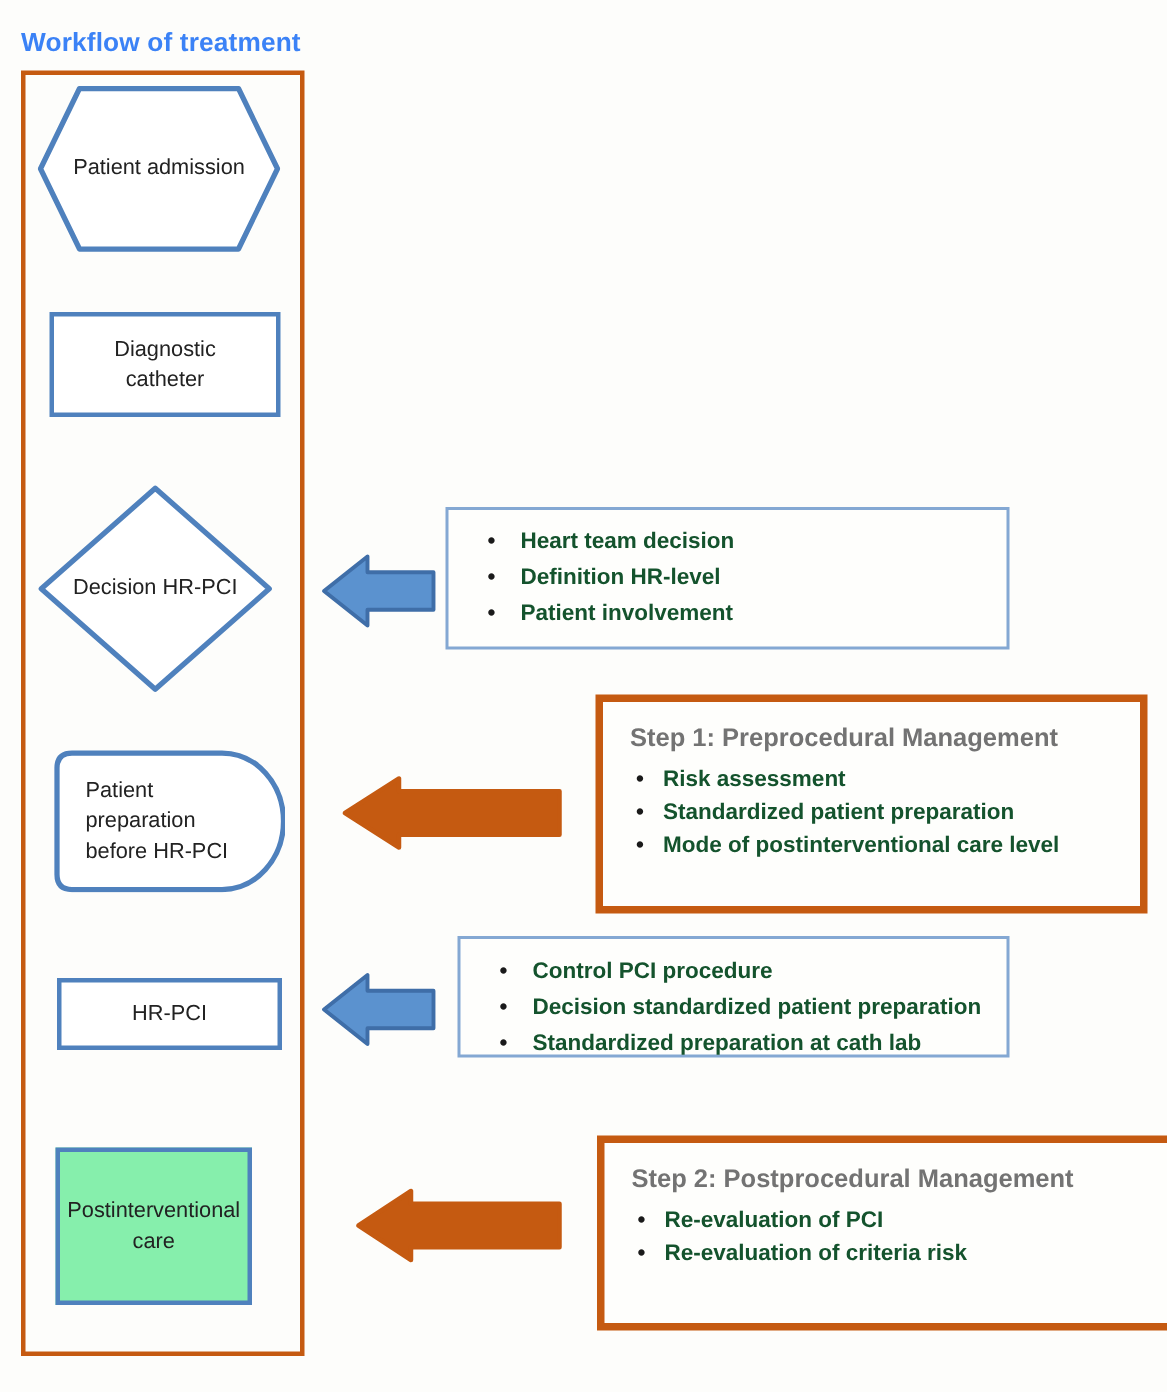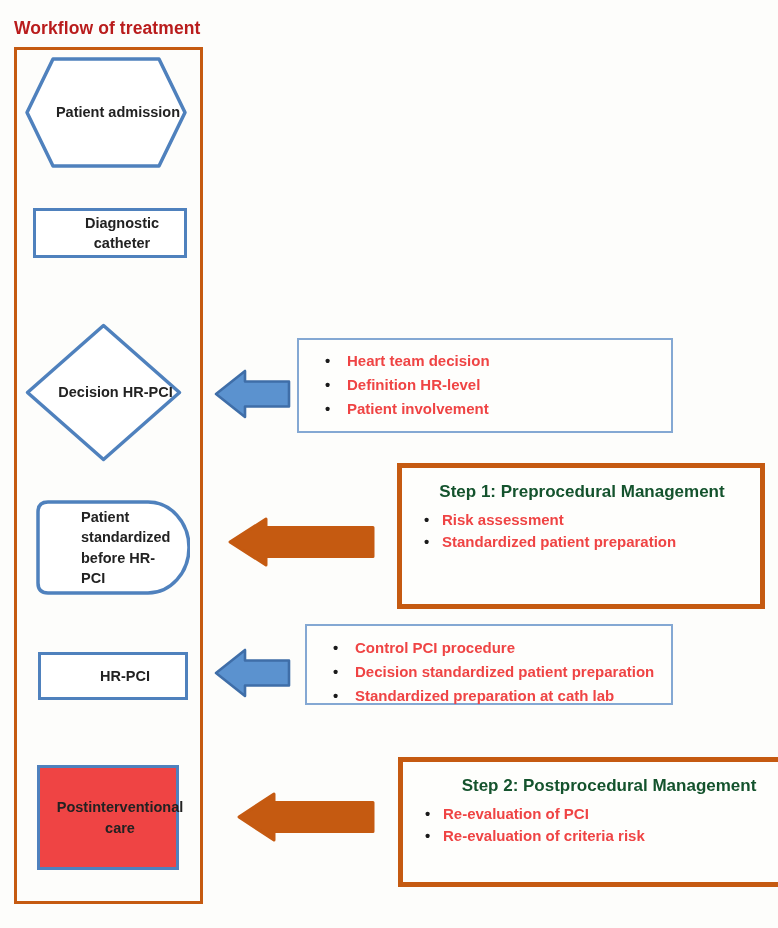--- a/index.html
+++ b/index.html
@@ -8,47 +8,47 @@
     width: 778px; height: 928px; position: relative;
     font-family: "Liberation Sans", "DejaVu Sans", sans-serif;
     color: #1f1f1f;
     overflow: hidden;
   }
   .abs { position: absolute; }
 
   
   #page-title {
     left: 14px; top: 18px;
-    font-size: 17.5px; font-weight: 700; color: #b91c1c;
+    font-size: 17.5px; font-weight: 700; color: #3b82f6;
     letter-spacing: 0.1px;
   }
 
   
   #workflow-container {
     left: 14px; top: 47px; width: 189px; height: 857px;
     border: 3px solid #C55A11;
     background: transparent;
   }
 
   
   .shape { display: flex; align-items: center; justify-content: center; }
   .shape svg { position: absolute; left: 0; top: 0; width: 100%; height: 100%; }
   .shape-label {
     position: relative; z-index: 2;
-    font-size: 14.5px; font-weight: 700; color: #222;
-    text-align: center; line-height: 1.4; margin-left: 24px;
+    font-size: 14.5px; font-weight: 400; color: #222;
+    text-align: center; line-height: 1.4;
   }
 
   #shape-patient-admission   { left: 25px;  top: 57px;  width: 162px; height: 111px; }
-  #shape-diagnostic-catheter { left: 33px;  top: 208px; width: 154px; height: 50px;  border: 3.5px solid #4F81BD; background:#fff; }
+  #shape-diagnostic-catheter { left: 33px;  top: 208px; width: 154px; height: 70px;  border: 3.5px solid #4F81BD; background:#fff; }
   #shape-decision-hr-pci     { left: 25px;  top: 323px; width: 157px; height: 139px; }
   #shape-patient-preparation { left: 36px;  top: 500px; width: 154px; height: 95px;  justify-content: flex-start; }
   #shape-patient-preparation .shape-label { text-align: left; padding-left: 21px; width: 118px; }
   #shape-hr-pci              { left: 38px;  top: 652px; width: 150px; height: 48px;  border: 3.5px solid #4F81BD; background:#fff; }
-  #shape-postinterventional  { left: 37px;  top: 765px; width: 142px; height: 105px; border: 3.5px solid #4F81BD; background:#ef4444; }
+  #shape-postinterventional  { left: 37px;  top: 765px; width: 131px; height: 105px; border: 3.5px solid #4F81BD; background:#86efac; }
   #shape-postinterventional .shape-label { width: 140px; }
 
   
   .arrow { line-height: 0; }
   #arrow-to-decision  { left: 214px; top: 368px; width: 78px;  height: 52px; }
   #arrow-to-preparation { left: 228px; top: 517px; width: 147px; height: 50px; }
   #arrow-to-hr-pci    { left: 214px; top: 647px; width: 78px;  height: 52px; }
   #arrow-to-postcare  { left: 237px; top: 792px; width: 138px; height: 50px; }
 
   
@@ -58,29 +58,28 @@
   }
   .blue-outline  { border: 2px solid #84A8D3; }
   .orange-outline { border: 5px solid #C55A11; }
 
   #info-box-decision { left: 297px; top: 338px; width: 376px; height: 95px; padding-top: 9px; }
   #step1-box         { left: 397px; top: 463px; width: 368px; height: 146px; padding: 12px 16px; }
   #info-box-hr-pci   { left: 305px; top: 624px; width: 368px; height: 81px;  padding-top: 10px; }
   #step2-box         { left: 398px; top: 757px; width: 420px; height: 130px; padding: 12px 16px; }
 
   .step-title {
-    font-size: 17px; font-weight: 700; color: #14532d;
+    font-size: 17px; font-weight: 700; color: #737373;
     margin: 2px 0 7px 2px;
-    text-align: center;
   }
 
   ul.bullet-list { list-style: none; }
   ul.bullet-list li {
     position: relative;
-    font-size: 15px; font-weight: 700; color: #ef4444;
+    font-size: 15px; font-weight: 700; color: #14532d;
     line-height: 23px;
     padding-left: 24px;
   }
   ul.bullet-list li::before {
     content: "•";
     position: absolute; left: 6px; top: 0;
     font-size: 15px; color: #1a1a1a;
   }
   
   .blue-outline ul.bullet-list li { padding-left: 34px; line-height: 24px; }
@@ -109,21 +108,21 @@
   <svg viewBox="0 0 157 139">
     <polygon points="78.5,2.5 154.5,69.5 78.5,136.5 2.5,69.5" fill="#ffffff" stroke="#4F81BD" stroke-width="3.5" stroke-linejoin="round"></polygon>
   </svg>
   <span class="shape-label">Decision HR-PCI</span>
 </div>
 
 <div class="abs shape" id="shape-patient-preparation">
   <svg viewBox="0 0 154 95">
     <path d="M12,2 L112,2 A41,45.5 0 0 1 112,93 L12,93 Q2,93 2,83 L2,12 Q2,2 12,2 Z" fill="#ffffff" stroke="#4F81BD" stroke-width="3.5"></path>
   </svg>
-  <span class="shape-label">Patient standardized before HR-PCI</span>
+  <span class="shape-label">Patient preparation before HR-PCI</span>
 </div>
 
 <div class="abs shape" id="shape-hr-pci">
   <span class="shape-label">HR-PCI</span>
 </div>
 
 <div class="abs shape" id="shape-postinterventional">
   <span class="shape-label">Postinterventional care</span>
 </div>
 
@@ -157,20 +156,21 @@
     <li>Definition HR-level</li>
     <li>Patient involvement</li>
   </ul>
 </div>
 
 <div class="abs info-box orange-outline" id="step1-box">
   <div class="step-title">Step 1: Preprocedural Management</div>
   <ul class="bullet-list">
     <li>Risk assessment</li>
     <li>Standardized patient preparation</li>
+    <li>Mode of postinterventional care level</li>
   </ul>
 </div>
 
 <div class="abs info-box blue-outline" id="info-box-hr-pci">
   <ul class="bullet-list">
     <li>Control PCI procedure</li>
     <li>Decision standardized patient preparation</li>
     <li>Standardized preparation at cath lab</li>
   </ul>
 </div>

